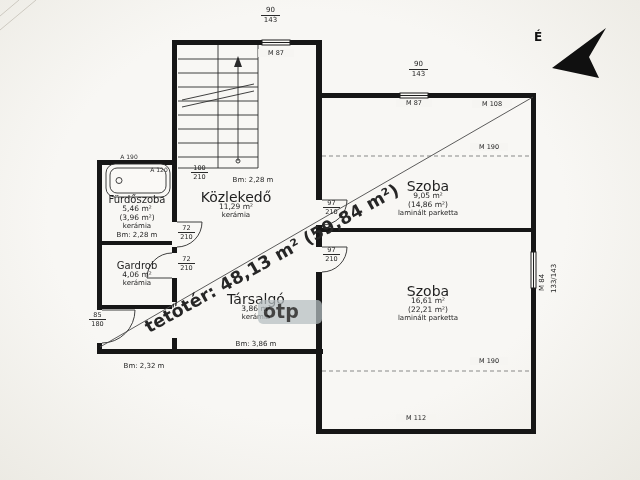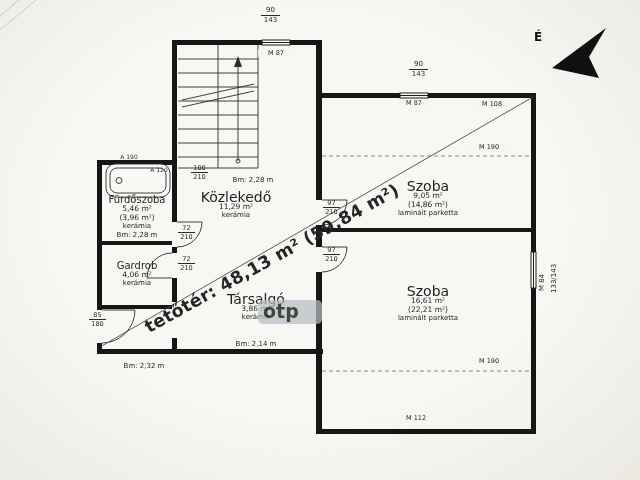--- a/index.html
+++ b/index.html
@@ -191,21 +191,21 @@
     <div class="rfloor">kerámia</div>
   </div>
 
   <div class="lbl bm" style="left:112px; top:332px; width:64px;margin-top:30px;">Bm: 2,32 m</div>
 
   <div class="rgroup" style="left:214px; top:294px; width:84px;">
     <div class="rname">Társalgó</div>
     <div class="rarea">3,86 m²</div>
     <div class="rfloor">kerámia</div>
   </div>
-  <div class="lbl bm" style="left:214px; top:340px; width:84px;">Bm: 2,14 m</div>
+  <div class="lbl bm" style="left:214px; top:340px; width:84px;">Bm: 3,86 m</div>
 
   <div class="rgroup" style="left:376px; top:181px; width:104px;">
     <div class="rname">Szoba</div>
     <div class="rarea">9,05 m²</div>
     <div class="rarea">(14,86 m²)</div>
     <div class="rfloor">laminált parketta</div>
   </div>
 
   <div class="rgroup" style="left:376px; top:286px; width:104px;">
     <div class="rname">Szoba</div>

